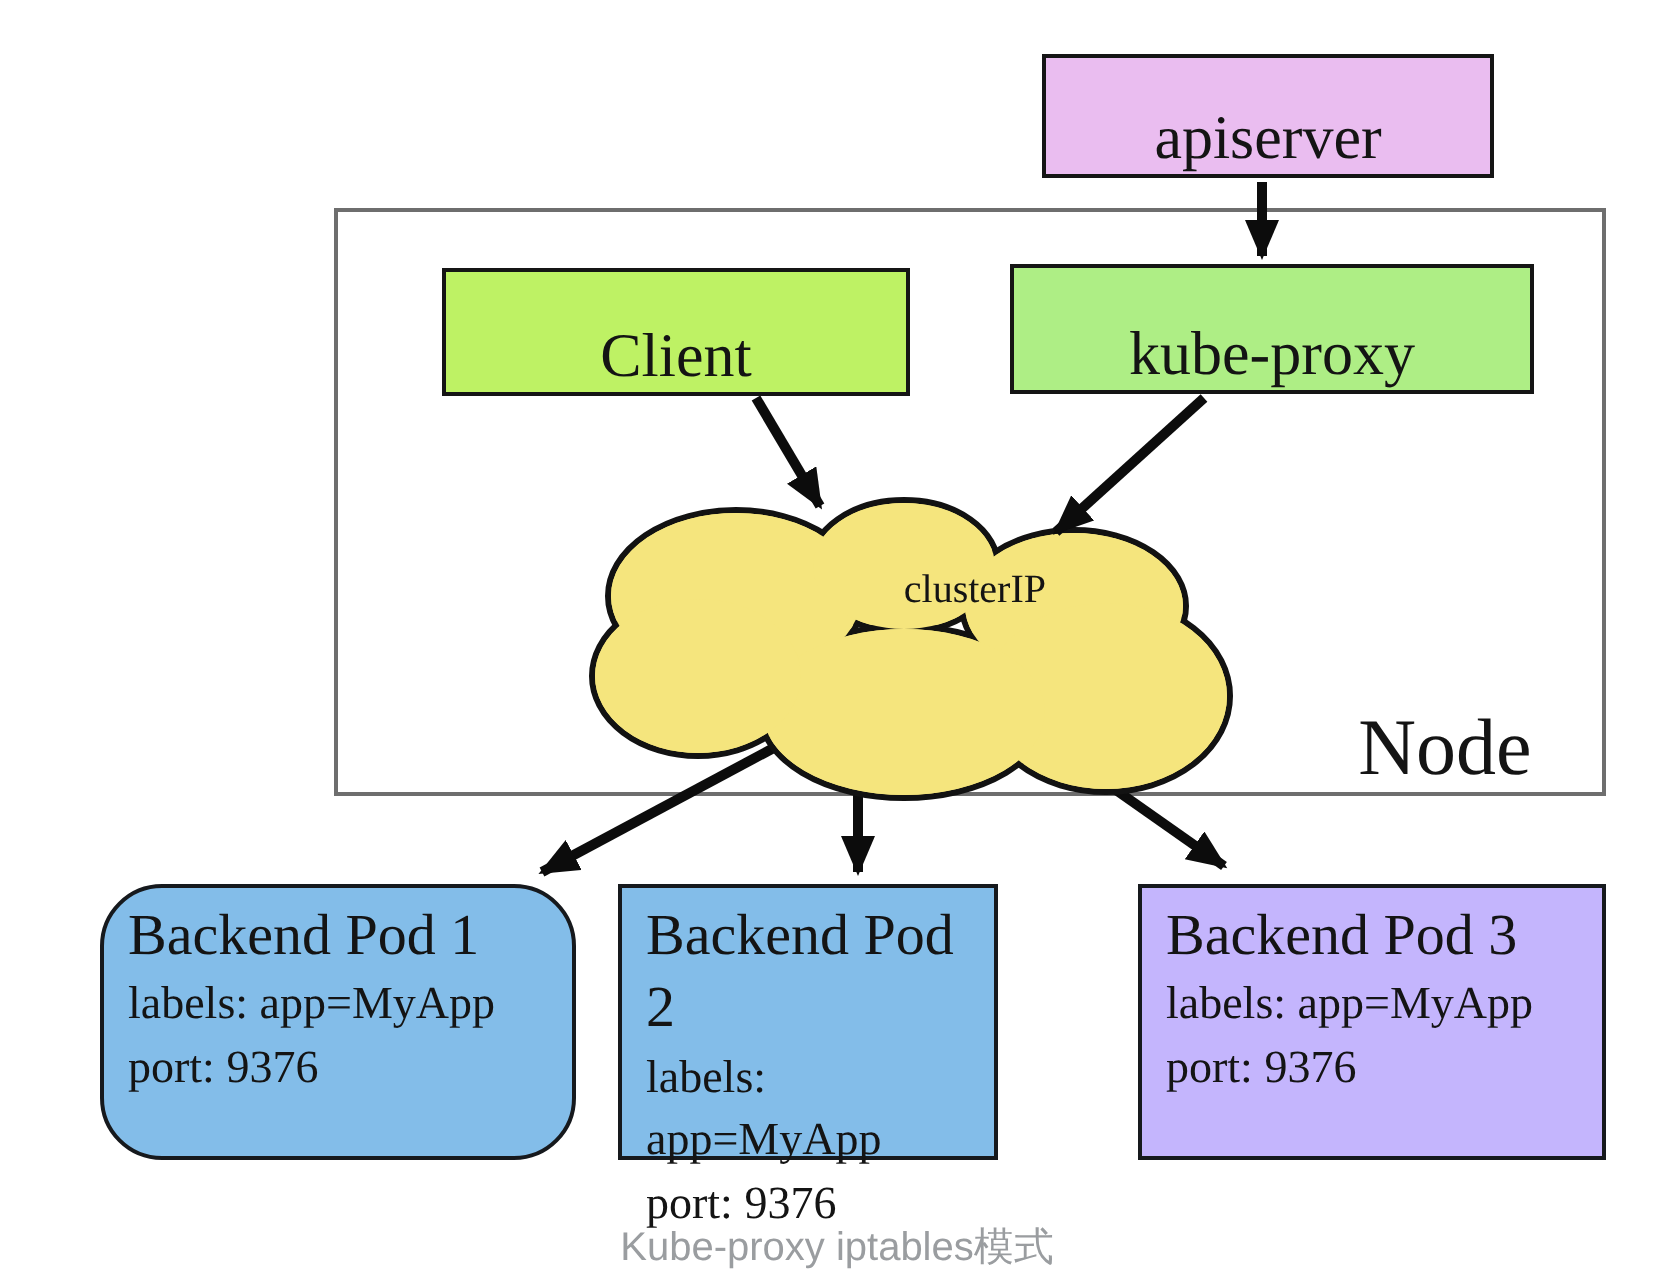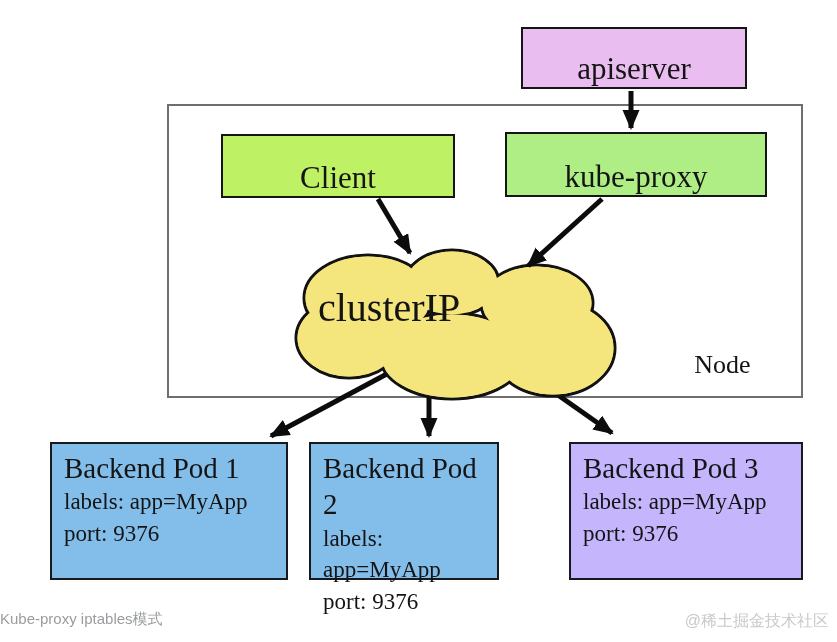--- a/index.html
+++ b/index.html
@@ -27,52 +27,52 @@
     left: 167px; top: 104px; width: 636px; height: 294px;
     border: 2px solid #6e6e6e;
     box-sizing: border-box;
     background: transparent;
     z-index: 0;
   }
   #node-label {
     position: absolute;
     left: 660px; top: 350px; width: 125px;
     text-align: center;
-    font-size: 26px;
+    font-size: 40px;
     z-index: 3;
   }
   #arrow-svg {
     position: absolute;
     left: 0; top: 0;
     z-index: 2;
     pointer-events: none;
   }
   .cloud-text {
     position: absolute;
     left: 318px; width: 205px;
-    text-align: left;
-    font-size: 40px;
+    text-align: right;
+    font-size: 20px;
     z-index: 3;
   }
   .pod {
     position: absolute;
     top: 442px; height: 138px;
     border: 2.5px solid #16191d;
     box-sizing: border-box;
     padding: 6px 6px 0 12px;
     z-index: 3;
   }
   .pod-title { font-size: 29px; line-height: 1.25; }
   .pod-line  { font-size: 23px; line-height: 1.38; }
   #caption {
     position: absolute;
     left: 0; top: 610px; width: 837px;
-    text-align: left;
+    text-align: center;
     font-family: "Liberation Sans", "DejaVu Sans", sans-serif;
-    font-size: 15px;
+    font-size: 20px;
     color: #9a9da0;
     z-index: 4;
   }
   #watermark {
     position: absolute;
     right: 8px; top: 611px;
     font-family: "Liberation Sans", "DejaVu Sans", sans-serif;
     font-size: 16px;
     color: #c9c9ca;
     z-index: 4;
@@ -133,34 +133,33 @@
   </div>
 
   <div class="box" style="left: 505px; top: 132px; width: 262px; height: 65px; background: rgb(174, 238, 133);">
     <span class="box-label">kube-proxy</span>
   </div>
 
   <div class="cloud-text" style="top:284px;">clusterIP</div>
 
   <div id="node-label">Node</div>
 
-  <div class="pod" style="left: 50px; width: 238px; background: rgb(131, 189, 233);">
+  <div class="pod" style="left: 50px; width: 238px; background: rgb(131, 189, 233); border-radius: 31px;">
     <div class="pod-title">Backend Pod 1</div>
     <div class="pod-line">labels: app=MyApp</div>
     <div class="pod-line">port: 9376</div>
   </div>
 
   <div class="pod" style="left: 309px; width: 190px; background: rgb(131, 189, 233);">
     <div class="pod-title">Backend Pod 2</div>
     <div class="pod-line">labels: app=MyApp</div>
     <div class="pod-line">port: 9376</div>
   </div>
 
   <div class="pod" style="left: 569px; width: 234px; background: #c4b5fd;">
     <div class="pod-title">Backend Pod 3</div>
     <div class="pod-line">labels: app=MyApp</div>
     <div class="pod-line">port: 9376</div>
   </div>
 
   <div id="caption">Kube-proxy iptables模式</div>
-  <div id="watermark">@稀土掘金技术社区</div>
 
 </div>
 
 </body></html>

